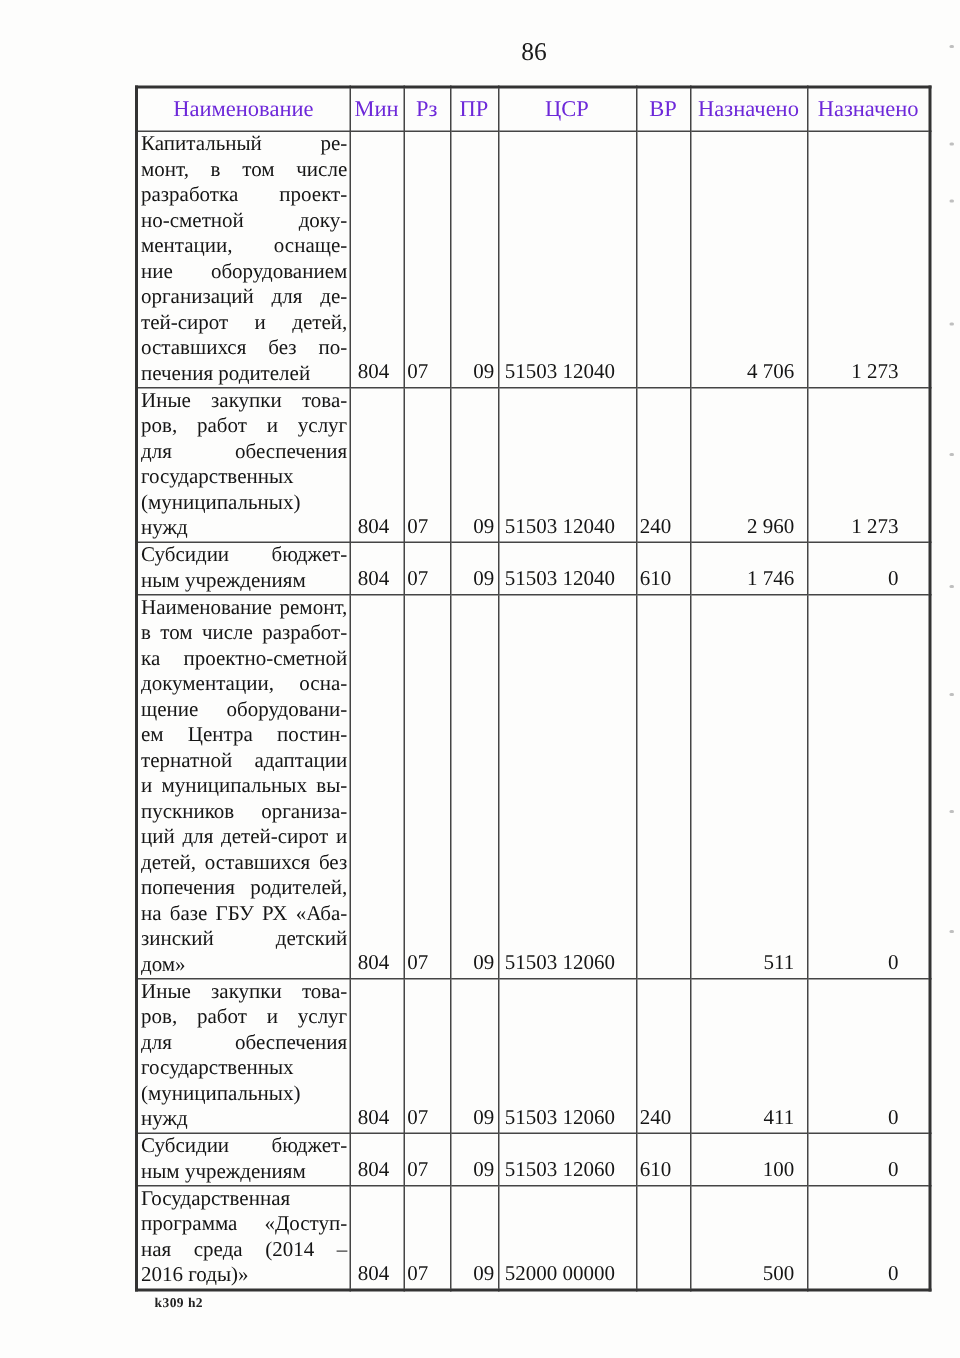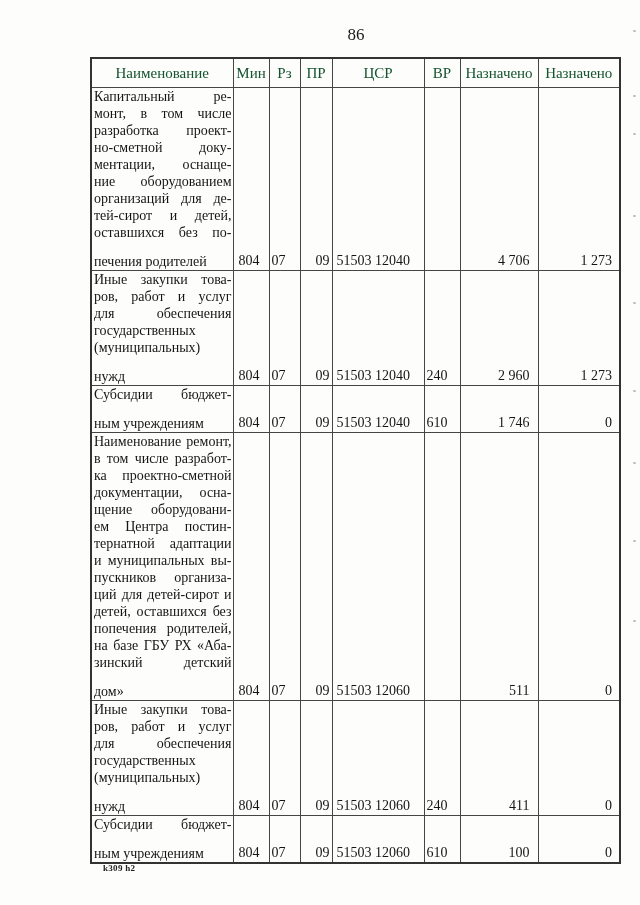--- a/index.html
+++ b/index.html
@@ -28,49 +28,48 @@
     border:1px solid #454545;
     font-weight:normal;
     padding:0;
     overflow:hidden;
   }
   th{
     font-size:15px;
     height:28px;
     text-align:center;
     vertical-align:middle;
-    color:#14532d;
+    color:#6d28d9;
   }
   td{
     font-size:14px;
     line-height:17px;
     vertical-align:bottom;
     padding:0 2px 1px 2px;
   }
   td.c-name{
     vertical-align:top;
     padding:0 1px 0 2px;
   }
   .nline{
     white-space:nowrap;
     text-align:justify;
     text-align-last:justify;
     height:17px;
   }
   .nline.lastline{
     text-align-last:left;
-    margin-top:12px;
   }
   td.c-min{text-align:center;padding-right:6px;}
   td.c-rz{text-align:left;padding-right:5px;}
   td.c-pr{text-align:right;padding-right:2px;}
   td.c-csr{text-align:left;padding-left:4px;}
   td.c-vr{text-align:left;}
   td.c-naz{text-align:right;padding-right:8px;}
-  td.c-isp{text-align:right;padding-right:7px;}
+  td.c-isp{text-align:right;padding-right:20px;}
   .footer-code{
     position:absolute;left:103px;top:863px;
     font-size:9px;letter-spacing:.3px;color:#222;font-weight:bold;
   }
   .speck{
     position:absolute;left:633px;width:3px;height:2px;
     background:#8d8d8d;opacity:.55;border-radius:1px;
   }
 </style>
 </head>
@@ -203,20 +202,35 @@
             <div class="nline lastline">ным учреждениям</div>
           </td>
           <td class="c-min">804</td>
           <td class="c-rz">07</td>
           <td class="c-pr">09</td>
           <td class="c-csr">51503 12060</td>
           <td class="c-vr">610</td>
           <td class="c-naz">100</td>
           <td class="c-isp">0</td>
         </tr>
+        <tr>
+          <td class="c-name">
+            <div class="nline">Государственная</div>
+            <div class="nline">программа «Доступ-</div>
+            <div class="nline">ная среда (2014 –</div>
+            <div class="nline lastline">2016 годы)»</div>
+          </td>
+          <td class="c-min">804</td>
+          <td class="c-rz">07</td>
+          <td class="c-pr">09</td>
+          <td class="c-csr">52000 00000</td>
+          <td class="c-vr"></td>
+          <td class="c-naz">500</td>
+          <td class="c-isp">0</td>
+        </tr>
       </tbody>
   </table>
 </div>
 
 <div class="footer-code">k309 h2</div>
 
 <div class="speck" style="top:30px"></div>
 <div class="speck" style="top:95px"></div>
 <div class="speck" style="top:133px"></div>
 <div class="speck" style="top:215px"></div>

